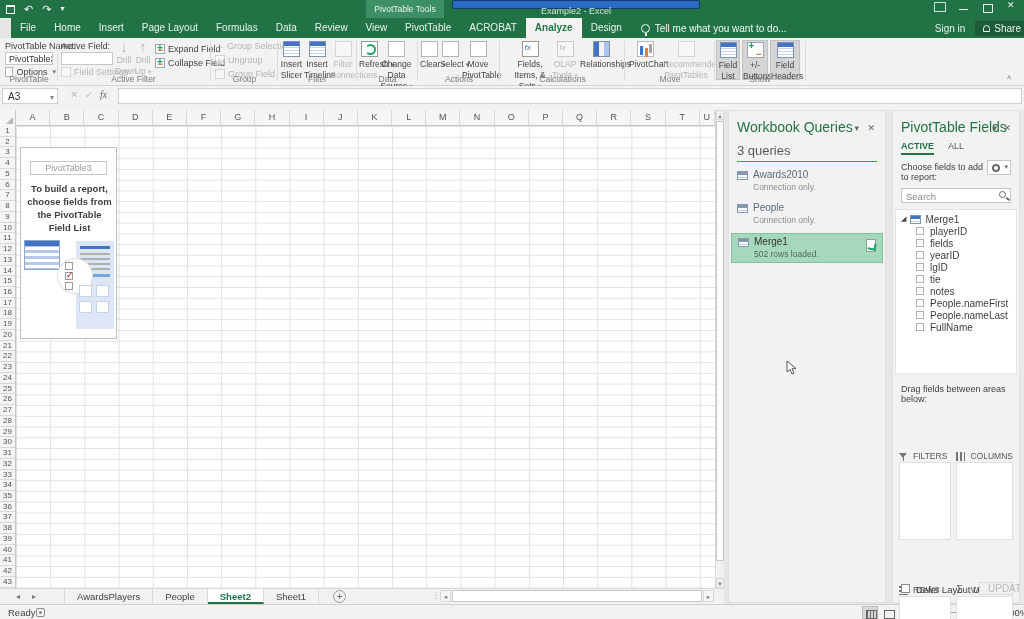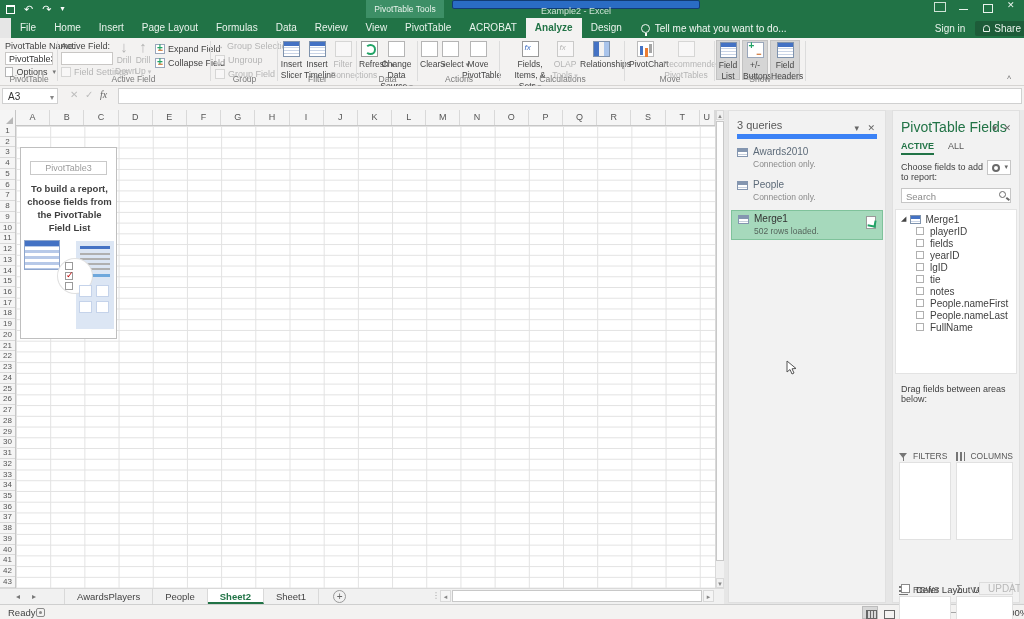--- a/index.html
+++ b/index.html
@@ -141,21 +141,21 @@
   .pane { position:absolute; top:110px; height:493px; background:#f2f2f2; border:1px solid #e0e0e0; }
   #qpane { left:728px; width:158px; }
   #fpane { left:892px; width:128px; }
   #panegap { position:absolute; left:886px; top:110px; width:6px; height:493px; background:#e6e6e6; }
   .panetitle { font-size:14px; color:#217346; padding:8px 0 0 8px; white-space:nowrap; }
   .panectl { position:absolute; top:12px; font-size:9px; color:#666; }
   .panectl.caret::after { content:"\25BE"; }
   .panectl.x::after { content:"\2715"; }
 
   
-  #qcount { font-size:11px; color:#595959; margin:8px 8px 2px 8px; border-bottom:5px solid #3b82f6; padding-bottom:3px; }
+  #qcount { font-size:13px; color:#595959; margin:8px 8px 2px 8px; border-bottom:1px solid #3b82f6; padding-bottom:3px; }
   .qitem { position:relative; margin:5px 2px 0 2px; padding:2px 4px 3px 22px; }
   .qitem.sel { background:#a6d9bc; border:1px solid #7fc29b; }
   .qicon { position:absolute; left:6px; top:4px; width:11px; height:9px; background:linear-gradient(#8496b0 0 3px, transparent 3px), repeating-linear-gradient(to bottom,#fff 0 2px,#c6cfdd 2px 3px); border:1px solid #8496b0; }
   .qname { font-size:10px; color:#5d6b79; }
   .qitem.sel .qname { color:#333; }
   .qsub { font-size:8.5px; color:#8a8a8a; margin-top:2px; }
   .qitem.sel .qsub { color:#55655c; }
   .qdoc { position:absolute; right:6px; top:5px; width:10px; height:13px; background:#fff; border:1px solid #999; }
   .qdoc::after { content:""; position:absolute; left:1px; top:3px; width:6px; height:5px; border-bottom:2px solid #21a366; border-right:2px solid #21a366; transform:rotate(10deg); }
 
@@ -275,21 +275,21 @@
       <div style="position:absolute;left:95px;top:2px">
         <div class="rowbtn">
             <span class="mi ic-pm"></span>
             <span>Expand Field</span>
           </div>
         <div class="rowbtn">
             <span class="mi ic-pm"></span>
             <span>Collapse Field</span>
           </div>
       </div>
-      <div class="glabel">Active Field</div>
+      <div class="glabel">Active Filter</div>
     </div>
 
     <div class="rgroup" style="left:213px;width:63px">
       <div class="rowbtn dis" style="margin-top:3px">
           <span style="color:#9aa5b5">→</span>
           <span>Group Selection</span>
         </div>
       <div class="rowbtn dis">
           <span class="mi ic-docq"></span>
           <span>Ungroup</span>
@@ -481,20 +481,21 @@
       <span class="vb"></span>
     </div>
     <span class="zoomout">−</span>
     <div class="zoomtrack"></div>
     <div class="zoomthumb"></div>
     <span class="zoomin">+</span>
     <span id="zoomlevel">100%</span>
   </div>
 
   <div class="pane" id="qpane">
+    <div class="panetitle">Workbook Queries</div>
     <span class="panectl caret" style="right:26px"></span>
     <span class="panectl x" style="right:10px"></span>
     <div id="qcount">3 queries</div>
     <div id="qlist">
         <div class="qitem"><span class="qicon"></span><span class="qname">Awards2010</span><div class="qsub">Connection only.</div></div>
         <div class="qitem"><span class="qicon"></span><span class="qname">People</span><div class="qsub">Connection only.</div></div>
         <div class="qitem sel"><span class="qicon"></span><span class="qname">Merge1</span><div class="qsub">502 rows loaded.</div><span class="qdoc"></span></div>
       </div>
   </div>
 

